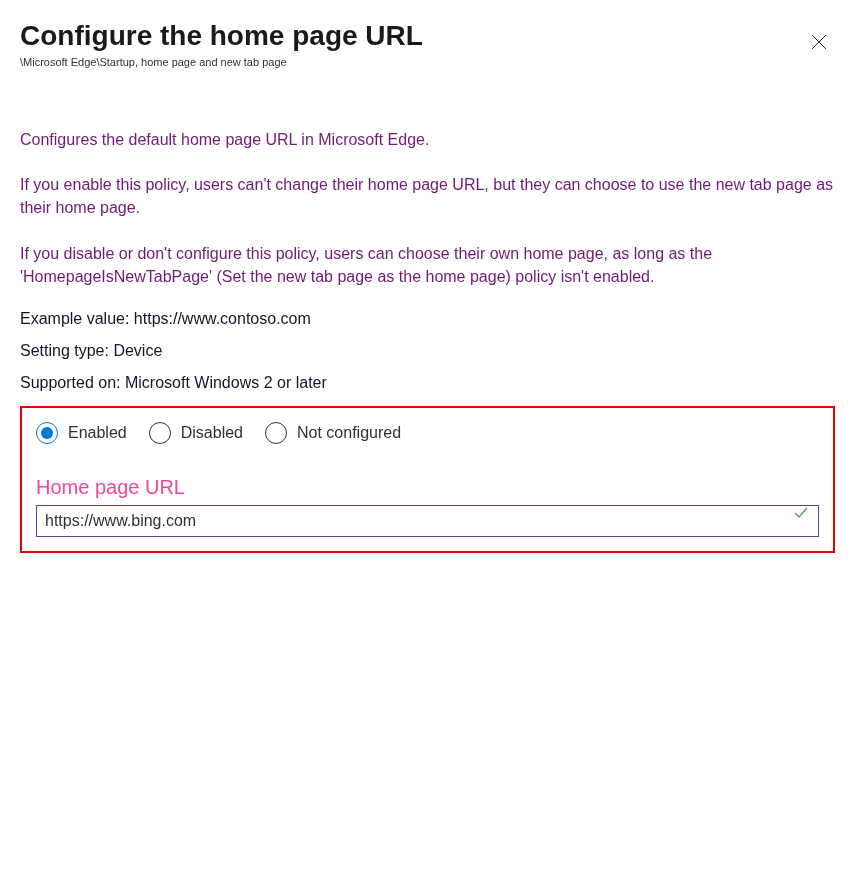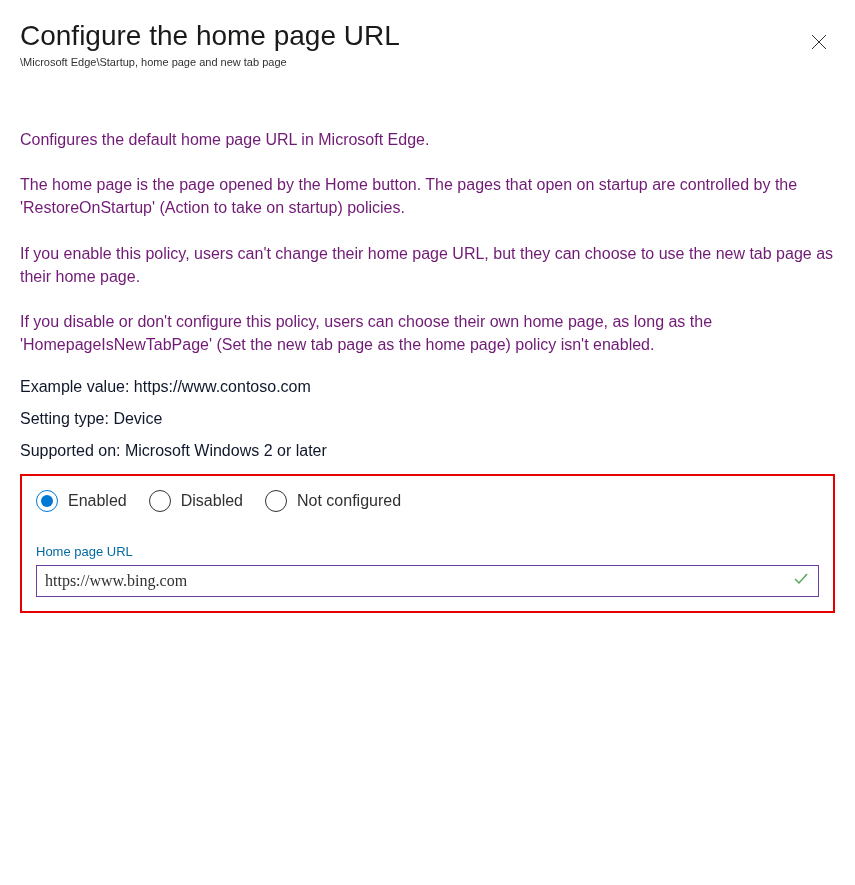--- a/index.html
+++ b/index.html
@@ -15,21 +15,21 @@
       width: 855px;
       padding: 20px;
     }
     .header {
       display: flex;
       justify-content: space-between;
       align-items: flex-start;
     }
     .title {
       font-size: 28px;
-      font-weight: 400;
+      font-weight: 700;
       color: #1b1a19;
       margin-bottom: 4px;
     }
     .close-btn {
       cursor: pointer;
       width: 32px;
       height: 32px;
       display: flex;
       align-items: center;
       justify-content: center;
@@ -90,29 +90,27 @@
     .radio-circle.selected {
       border-color: #0078d4;
     }
     .radio-dot {
       width: 12px;
       height: 12px;
       background: #0078d4;
       border-radius: 50%;
     }
     .field-label {
-      font-size: 13px;
-      color: #0369a1;
+      font-size: 20px;
+      color: #ec4899;
       margin-bottom: 6px;
     }
     .input-wrapper {
       position: relative;
       display: flex;
-      align-items: center;
-      font-family: Liberation Serif, serif;
     }
     .url-input {
       width: 100%;
       border: 1px solid #6b3fa0;
       padding: 6px 34px 6px 8px;
       font-size: 16px;
       font-family: inherit;
       color: #323130;
       outline: none;
     }
@@ -135,21 +133,20 @@
   <div class="close-btn">
     <svg viewBox="0 0 16 16">
       <line x1="1" y1="1" x2="15" y2="15"></line>
       <line x1="15" y1="1" x2="1" y2="15"></line>
     </svg>
   </div>
 </div>
 
 <div class="description">
   <p>Configures the default home page URL in Microsoft Edge.</p>
-  <p>The home page is the page opened by the Home button. The pages that open on startup are controlled by the 'RestoreOnStartup' (Action to take on startup) policies.</p>
   <p>If you enable this policy, users can't change their home page URL, but they can choose to use the new tab page as their home page.</p>
   <p>If you disable or don't configure this policy, users can choose their own home page, as long as the 'HomepageIsNewTabPage' (Set the new tab page as the home page) policy isn't enabled.</p>
 </div>
 
 <div class="meta">Example value: https://www.contoso.com</div>
 <div class="meta">Setting type: Device</div>
 <div class="meta">Supported on: Microsoft Windows 2 or later</div>
 
 <div class="config-box">
   <div class="radio-group">

